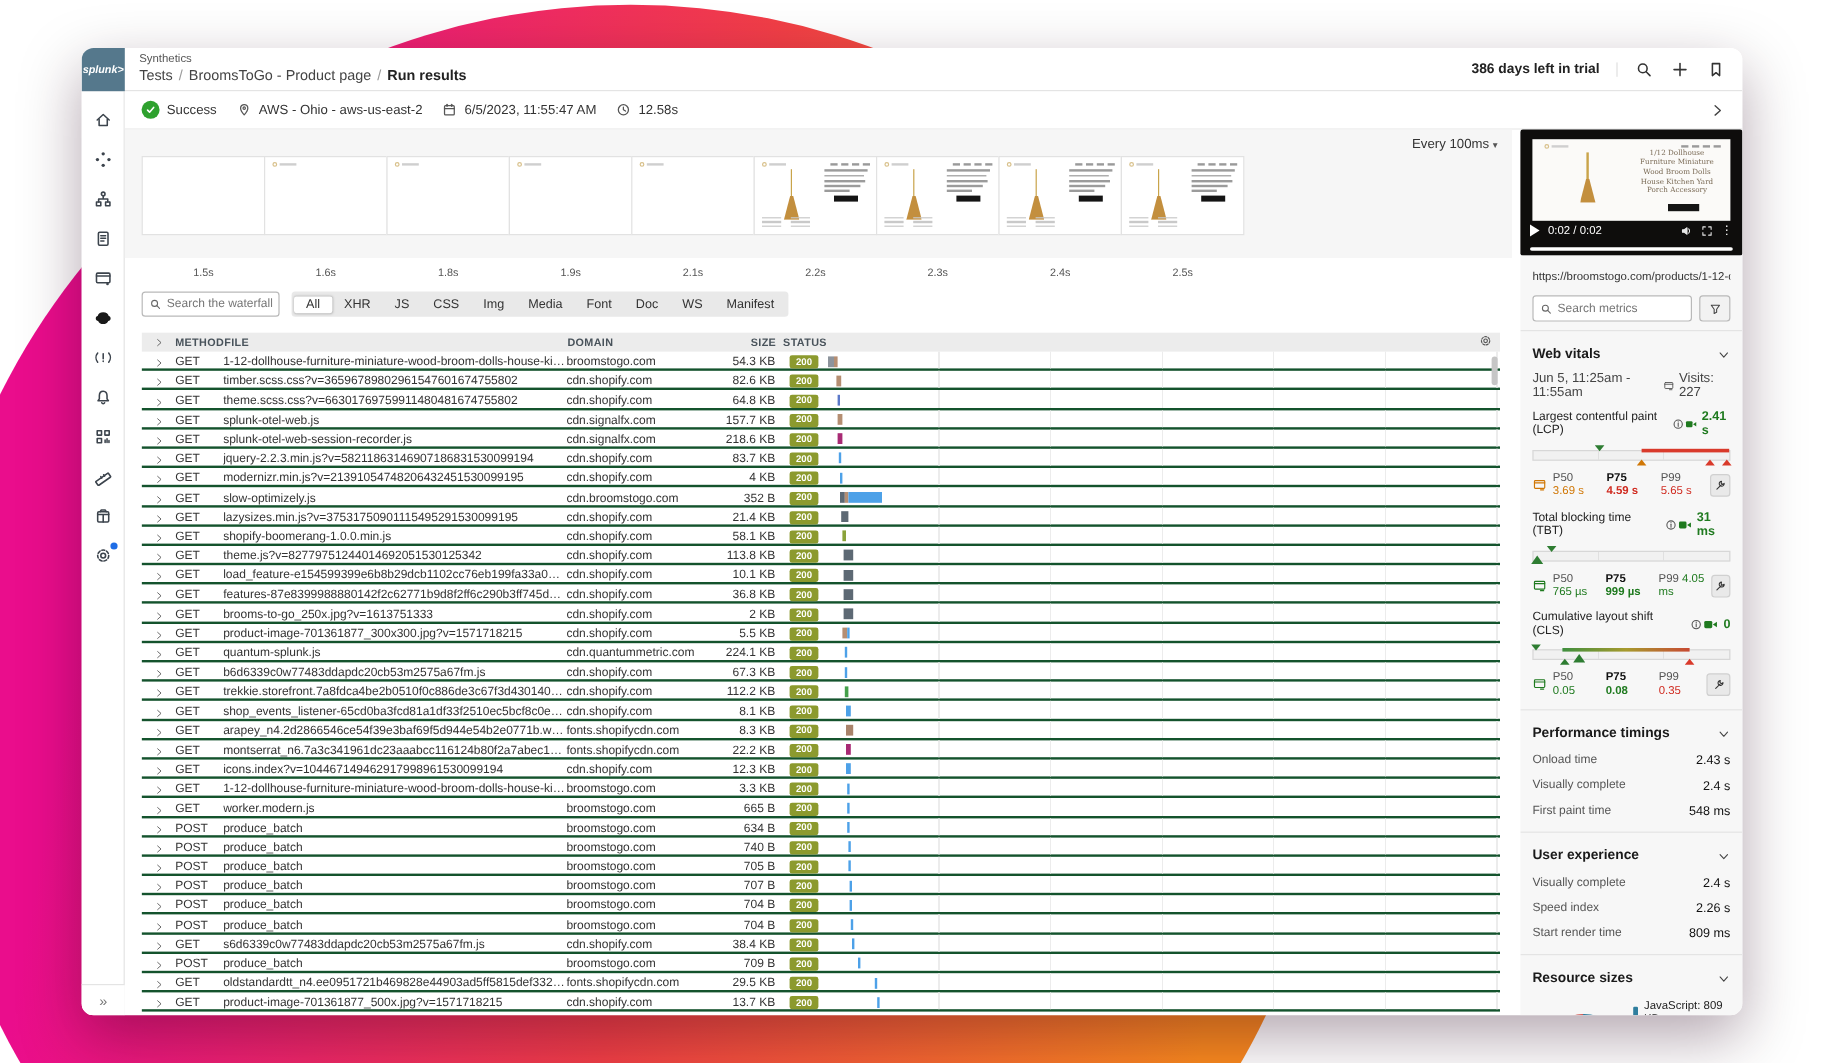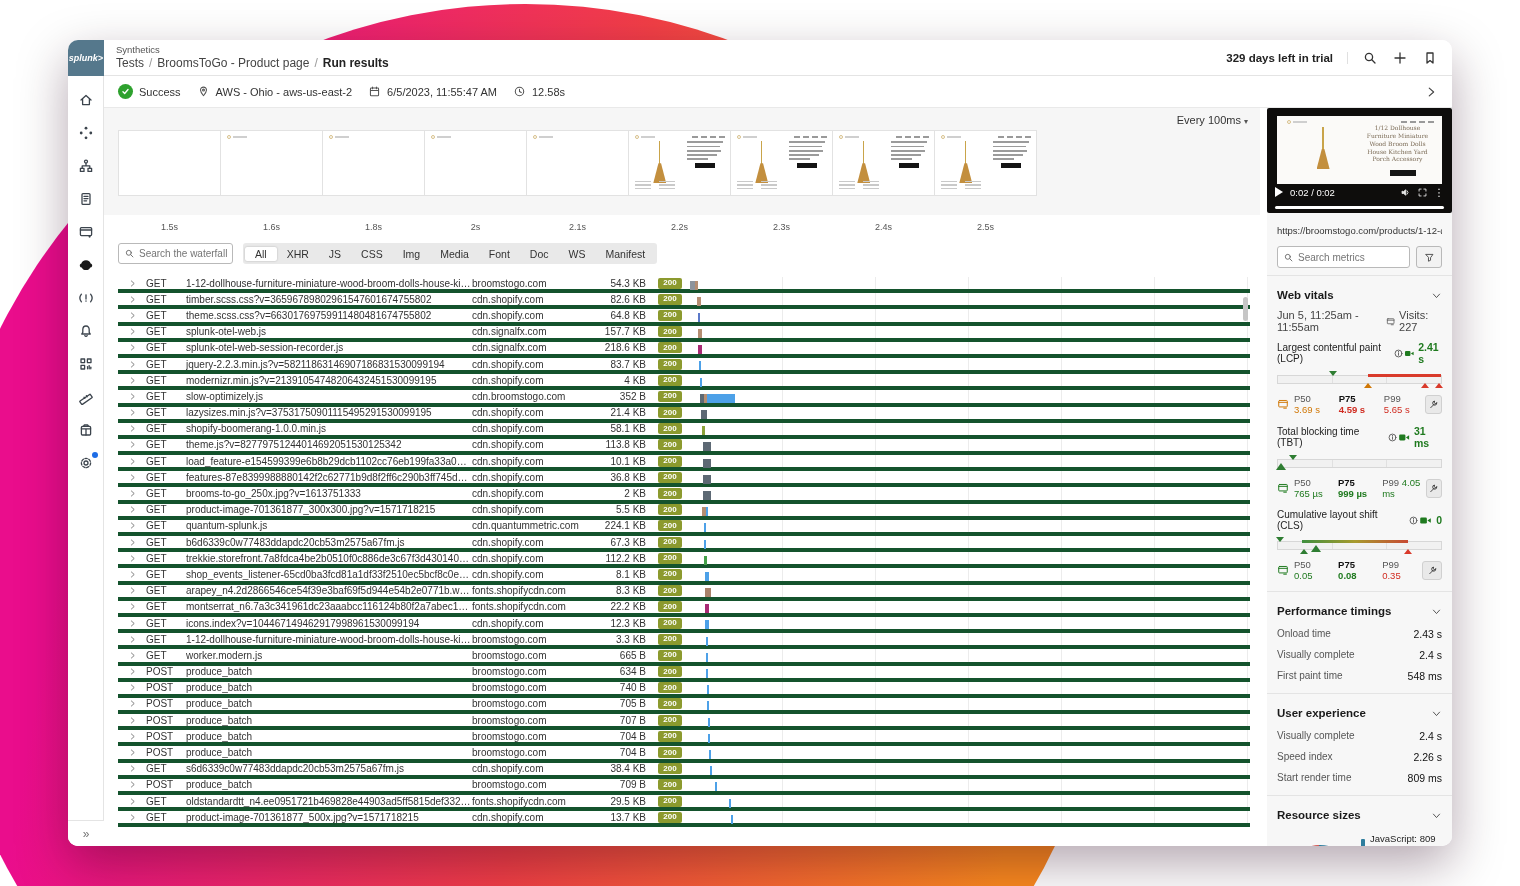--- a/index.html
+++ b/index.html
@@ -82,21 +82,21 @@
   .wf-search input { border:none; outline:none; width:100%; font-size:10px; color:#333; background:transparent;
     font-family:"Liberation Sans",sans-serif; }
   .wf-filters { background:#e9e9e9; border-radius:3px; display:flex; padding:2px; height:21px; align-items:center; }
   .pill { padding:1px 10px; font-size:10.5px; color:#333; cursor:pointer; border-radius:2px; }
   .pill.active { background:#fff; box-shadow:0 0 2px rgba(0,0,0,.25); }
 
   
   .wf-table { position:absolute; left:50px; top:237px; width:1132px; bottom:0; overflow:hidden; }
   .wf-head { display:flex; align-items:center; height:16px; background:#ececec; font-size:9px;
     font-weight:bold; color:#49535b; letter-spacing:.3px; }
-  .wf-row { display:flex; align-items:center; height:16.2px; border-bottom:4px solid #14532d;
+  .wf-row { display:flex; align-items:flex-end; height:16.2px; border-bottom:2px solid #14532d;
     font-size:10px; color:#333; cursor:pointer; }
   .c-exp { flex:0 0 28px; display:flex; justify-content:center; color:#555; }
   .c-exp svg { width:9px; height:9px; }
   .c-method { flex:0 0 40px; }
   .c-file { flex:0 0 286px; white-space:nowrap; overflow:hidden; text-overflow:ellipsis; }
   .c-domain { flex:0 0 126px; white-space:nowrap; overflow:hidden; }
   .c-size { flex:0 0 52px; text-align:right; padding-right:4px; }
   .c-status { flex:0 0 40px; display:flex; justify-content:center; }
   .badge-200 { background:#8c9a2e; color:#fff; font-size:8px; font-weight:bold; padding:1.5px 5px;
     border-radius:2px; line-height:1; }
@@ -193,21 +193,21 @@
       <div class="tb-product">Synthetics</div>
       <div class="breadcrumb">
           <span class="crumb">Tests</span>
           <span class="sep">/</span>
           <span class="crumb">BroomsToGo - Product page</span>
           <span class="sep">/</span>
           <span class="crumb">Run results</span>
         </div>
     </div>
     <div class="tb-right">
-      <div class="trial">329 days left in trial</div>
+      <div class="trial">386 days left in trial</div>
       <div class="tb-icon"><svg viewBox="0 0 16 16" fill="none" stroke="currentColor" stroke-width="1.3" stroke-linecap="round" stroke-linejoin="round">
             <circle cx="7" cy="7" r="3.6"></circle>
             <line x1="9.8" y1="9.8" x2="13" y2="13"></line>
           </svg></div>
       <div class="tb-icon"><svg viewBox="0 0 16 16" fill="none" stroke="currentColor" stroke-width="1.3" stroke-linecap="round" stroke-linejoin="round">
             <line x1="8" y1="3" x2="8" y2="13"></line>
             <line x1="3" y1="8" x2="13" y2="8"></line>
           </svg></div>
       <div class="tb-icon"><svg viewBox="0 0 16 16" fill="none" stroke="currentColor" stroke-width="1.3" stroke-linecap="round" stroke-linejoin="round">
             <path d="M5 3h6v10L8 10.6 5 13z"></path>
@@ -393,21 +393,21 @@
           </div>
           <div class="fs-label">1.8s</div>
         </div>
         <div style="position: relative;">
           <div class="fs-frame">
             <div class="mp-logo">
               <span class="dot"></span>
               <span class="bar"></span>
             </div>
           </div>
-          <div class="fs-label">2s</div>
+          <div class="fs-label">1.9s</div>
         </div>
         <div style="position: relative;">
           <div class="fs-frame">
             <div class="mp-logo">
               <span class="dot"></span>
               <span class="bar"></span>
             </div>
           </div>
           <div class="fs-label">2.1s</div>
         </div>
@@ -586,20 +586,36 @@
         <span class="pill">Img</span>
         <span class="pill">Media</span>
         <span class="pill">Font</span>
         <span class="pill">Doc</span>
         <span class="pill">WS</span>
         <span class="pill">Manifest</span>
       </div>
   </div>
 
   <div class="wf-table">
+    <div class="wf-head">
+      <span class="c-exp">
+          <svg viewBox="0 0 16 16" fill="none" stroke="currentColor" stroke-width="1.3" stroke-linecap="round" stroke-linejoin="round">
+            <polyline points="6,3.5 11,8 6,12.5"></polyline>
+          </svg>
+        </span>
+      <span class="c-method">METHOD</span>
+      <span class="c-file">FILE</span>
+      <span class="c-domain">DOMAIN</span>
+      <span class="c-size">SIZE</span>
+      <span class="c-status">STATUS</span>
+      <span class="wf-gear"><svg viewBox="0 0 16 16" fill="none" stroke="currentColor" stroke-width="1.3" stroke-linecap="round" stroke-linejoin="round">
+            <circle cx="8" cy="8" r="2"></circle>
+            <circle cx="8" cy="8" r="4.6" stroke-dasharray="2.4,1.6"></circle>
+          </svg></span>
+    </div>
     <div id="wf-rows">
         <div class="wf-row">
           <span class="c-exp">
             <svg viewBox="0 0 16 16" fill="none" stroke="currentColor" stroke-width="1.3" stroke-linecap="round" stroke-linejoin="round">
               <polyline points="6,3.5 11,8 6,12.5"></polyline>
             </svg>
           </span>
           <span class="c-method">GET</span>
           <span class="c-file">1-12-dollhouse-furniture-miniature-wood-broom-dolls-house-kitchen-yar...</span>
           <span class="c-domain">broomstogo.com</span>

